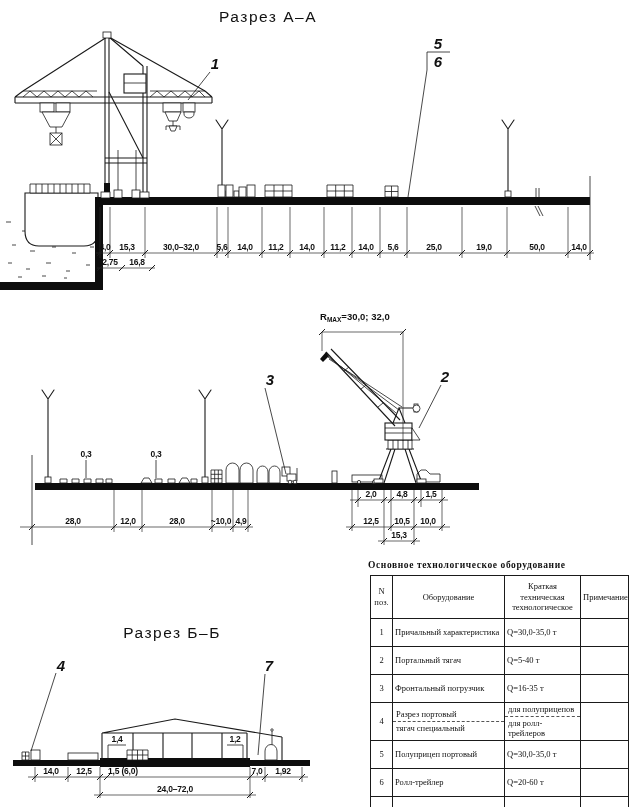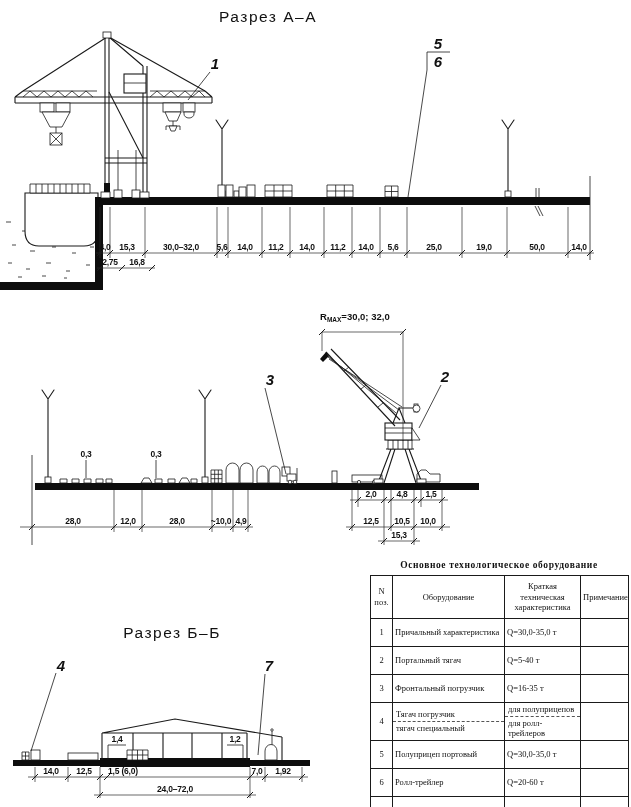--- a/index.html
+++ b/index.html
@@ -14,21 +14,21 @@
   .rmax-sub{font:bold 6.5px "Liberation Sans",sans-serif;}
   .ln{stroke:#1a1a1a;stroke-width:1.1;fill:none;}
   .thin{stroke:#1a1a1a;stroke-width:0.8;fill:none;}
   .dimln{stroke:#2a2a2a;stroke-width:0.7;fill:none;}
   .tick{stroke:#1a1a1a;stroke-width:1;fill:none;}
   .solid{fill:#0d0d0d;stroke:none;}
   .wht{fill:#fff;stroke:#1a1a1a;stroke-width:1.1;}
   .whtthin{fill:#fff;stroke:#1a1a1a;stroke-width:0.8;}
   
   #equip{position:absolute;left:368px;top:560px;width:262px;}
-  #equip .ttl{text-align:center;font:bold 9.5px "Liberation Serif",serif;letter-spacing:0.6px;margin:0 0 5px 0;}
+  #equip .ttl{font:bold 9.5px "Liberation Serif",serif;letter-spacing:0.6px;margin:0 0 5px 0;}
   table.tbl{border-collapse:collapse;table-layout:fixed;width:258px;margin-left:2px;
             font-family:"Liberation Serif",serif;font-size:8.5px;color:#111;}
   table.tbl th,table.tbl td{border:1px solid #1a1a1a;padding:1px 2px;vertical-align:middle;
             overflow:hidden;line-height:1.25;}
   table.tbl{border:1.5px solid #1a1a1a;}
   table.tbl th{font-weight:normal;text-align:center;white-space:pre-line;height:40px;}
   table.tbl td{height:25px;}
   td.c-num{text-align:center;}
   td.c-name{text-align:left;padding-left:3px;}
   td.c-spec{text-align:left;}
@@ -322,21 +322,21 @@
           <col style="width:76px">
           <col style="width:48px">
         </colgroup>
     <tbody>
           <tr>
       <th>N
 поз.</th>
       <th>Оборудование</th>
       <th>Краткая
 техническая
-характеристика</th>
+технологическое</th>
       <th>Примечание</th>
     </tr>
     <tr>
       <td class="c-num">1</td>
       <td class="c-name">Причальный характеристика</td>
       <td class="c-spec">Q=30,0-35,0 т</td>
       <td class="c-note"></td>
     </tr>
     <tr>
       <td class="c-num">2</td>
@@ -346,21 +346,21 @@
     </tr>
     <tr>
       <td class="c-num">3</td>
       <td class="c-name">Фронтальный погрузчик</td>
       <td class="c-spec">Q=16-35 т</td>
       <td class="c-note"></td>
     </tr>
     <tr class="split">
       <td class="c-num">4</td>
       <td class="c-name">
-        <span class="half t">Тягач погрузчик</span>
+        <span class="half t">Разрез портовый</span>
         <span class="half">тягач специальный</span>
       </td>
       <td class="c-spec">
         <span class="half t">для полуприцепов</span>
         <span class="half">для ролл-трейлеров</span>
       </td>
       <td class="c-note"></td>
     </tr>
     <tr>
       <td class="c-num">5</td>

